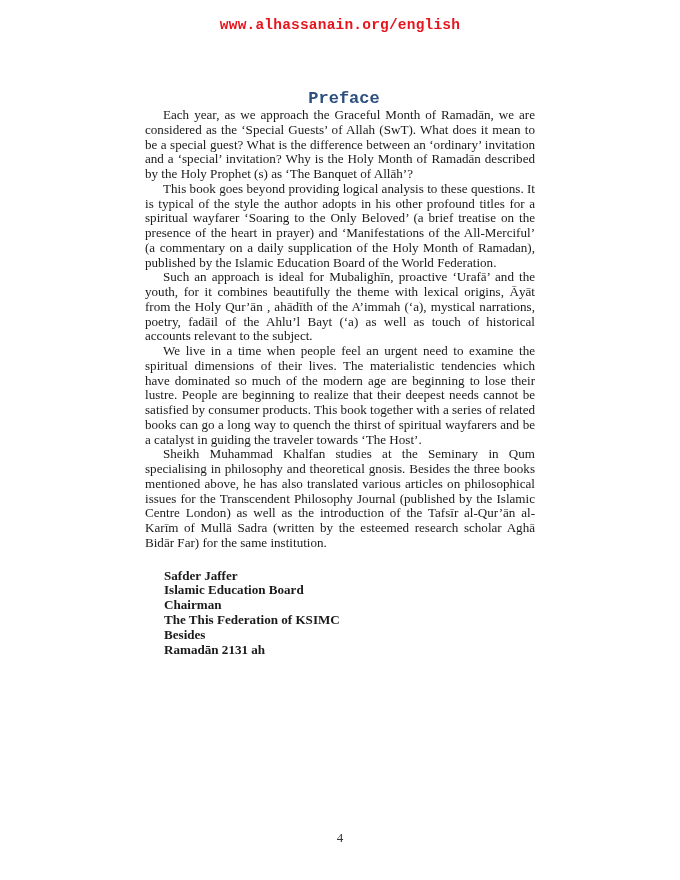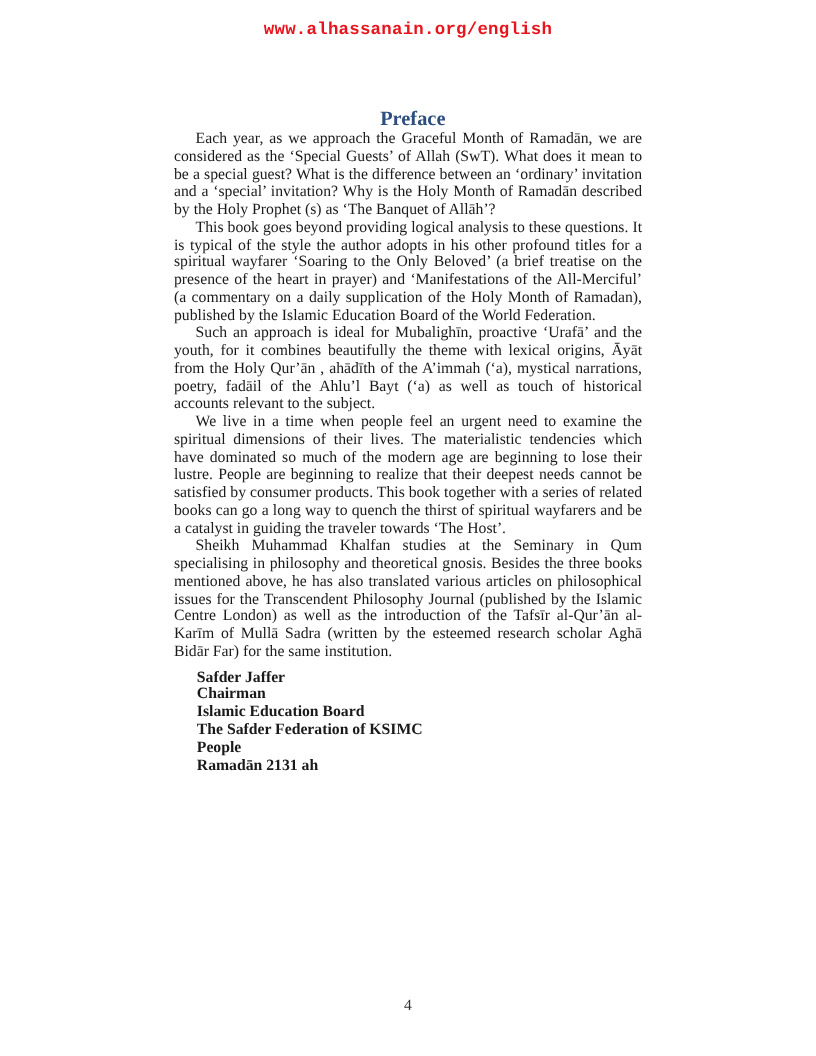--- a/index.html
+++ b/index.html
@@ -30,38 +30,38 @@
       top: 89px;
       left: 145px;
       width: 390px;
       font-family: "Liberation Serif", serif;
       font-size: 13.1px;
       line-height: 14.75px;
       color: #1a1a1a;
     }
     .title {
       text-align: center;
-      font-family: Liberation Serif, serif;
+      font-family: Liberation Mono, monospace;
       font-weight: bold;
       font-size: 17px;
       line-height: 19px;
       color: #2d4f7f;
       margin: 0 0 0 0;
       padding-left: 8px;
     }
     .para {
       margin: 0;
       text-align: justify;
       text-indent: 18px;
     }
     .para:first-of-type {
       margin-top: 0;
     }
     .signature {
-      margin-top: 6px;
+      margin-top: 18px;
       padding-left: 19px;
       font-weight: bold;
       line-height: 14.9px;
     }
     .signature div {
       white-space: nowrap;
     }
     .page-number {
       position: absolute;
       top: 830px;
@@ -82,21 +82,21 @@
   <h1 class="title">Preface</h1>
 
   <p class="para">Each year, as we approach the Graceful Month of Ramadān, we are considered as the ‘Special Guests’ of Allah (SwT). What does it mean to be a special guest? What is the difference between an ‘ordinary’ invitation and a ‘special’ invitation? Why is the Holy Month of Ramadān described by the Holy Prophet (s) as ‘The Banquet of Allāh’?</p>
   <p class="para">This book goes beyond providing logical analysis to these questions. It is typical of the style the author adopts in his other profound titles for a spiritual wayfarer ‘Soaring to the Only Beloved’ (a brief treatise on the presence of the heart in prayer) and ‘Manifestations of the All-Merciful’ (a commentary on a daily supplication of the Holy Month of Ramadan), published by the Islamic Education Board of the World Federation.</p>
   <p class="para">Such an  approach is ideal for Mubalighīn, proactive ‘Urafā’ and the youth,  for it combines beautifully the theme with lexical origins, Āyāt from the Holy Qur’ān , ahādīth of the A’immah (‘a), mystical narrations, poetry, fadāil of the Ahlu’l Bayt (‘a) as well as touch of historical accounts relevant to the subject.</p>
   <p class="para">We live in a time when people feel an urgent need to examine the spiritual dimensions of their lives. The materialistic tendencies which have dominated so much of the modern age are beginning to lose their lustre. People are beginning to realize that their deepest needs cannot be satisfied by consumer products. This book together with a series of related books can go a long way to quench the thirst of spiritual wayfarers and be a catalyst in guiding the traveler towards ‘The Host’.</p>
   <p class="para">Sheikh Muhammad Khalfan studies at the Seminary in Qum specialising in philosophy and theoretical gnosis. Besides the three books mentioned above, he has also translated various articles on philosophical issues for the Transcendent Philosophy Journal (published by the Islamic Centre London) as well as the introduction of the Tafsīr al-Qur’ān al-Karīm of Mullā Sadra (written by the esteemed research scholar Aghā Bidār Far) for the same institution.</p>
 
   <div class="signature">
     <div>Safder Jaffer</div>
+    <div>Islamic Education Board</div>
     <div>Chairman</div>
-    <div>Islamic Education Board</div>
-    <div>The Safder Federation of KSIMC</div>
-    <div>People</div>
+    <div>The This Federation of KSIMC</div>
+    <div>Besides</div>
     <div>Ramadān 2131 ah</div>
   </div>
 </div>
 
 <div class="page-number">4</div>
 
 </body></html>

